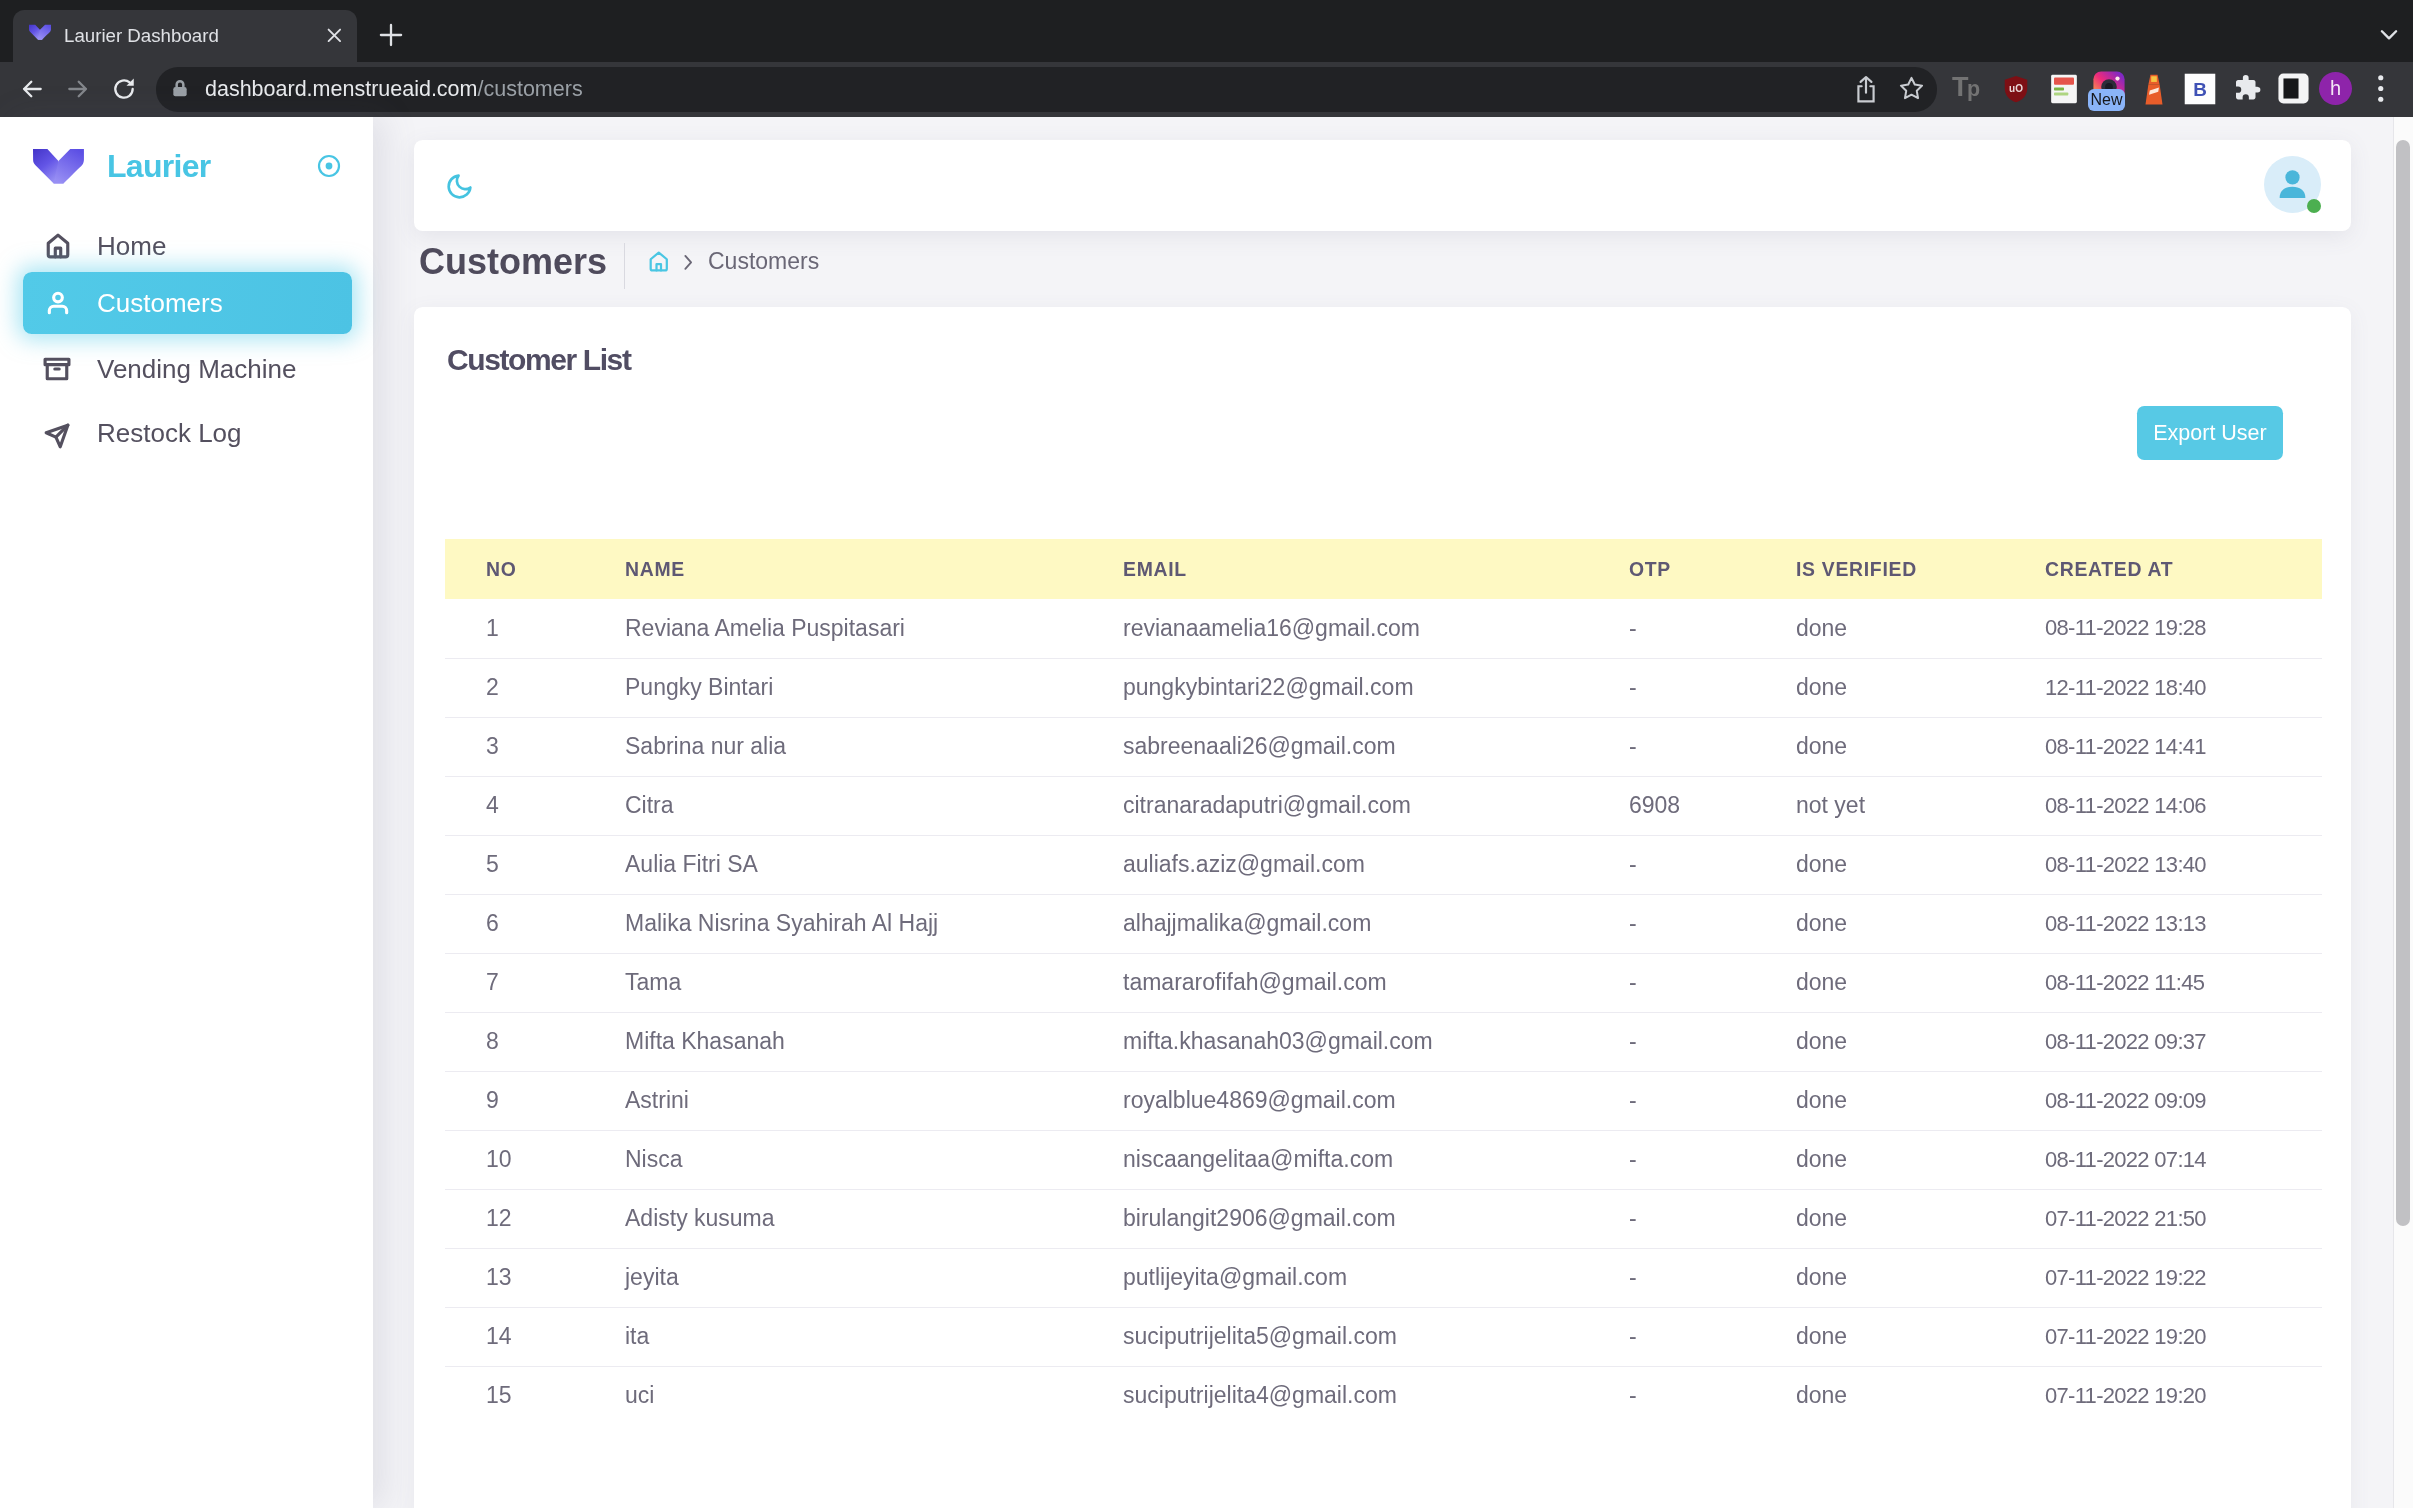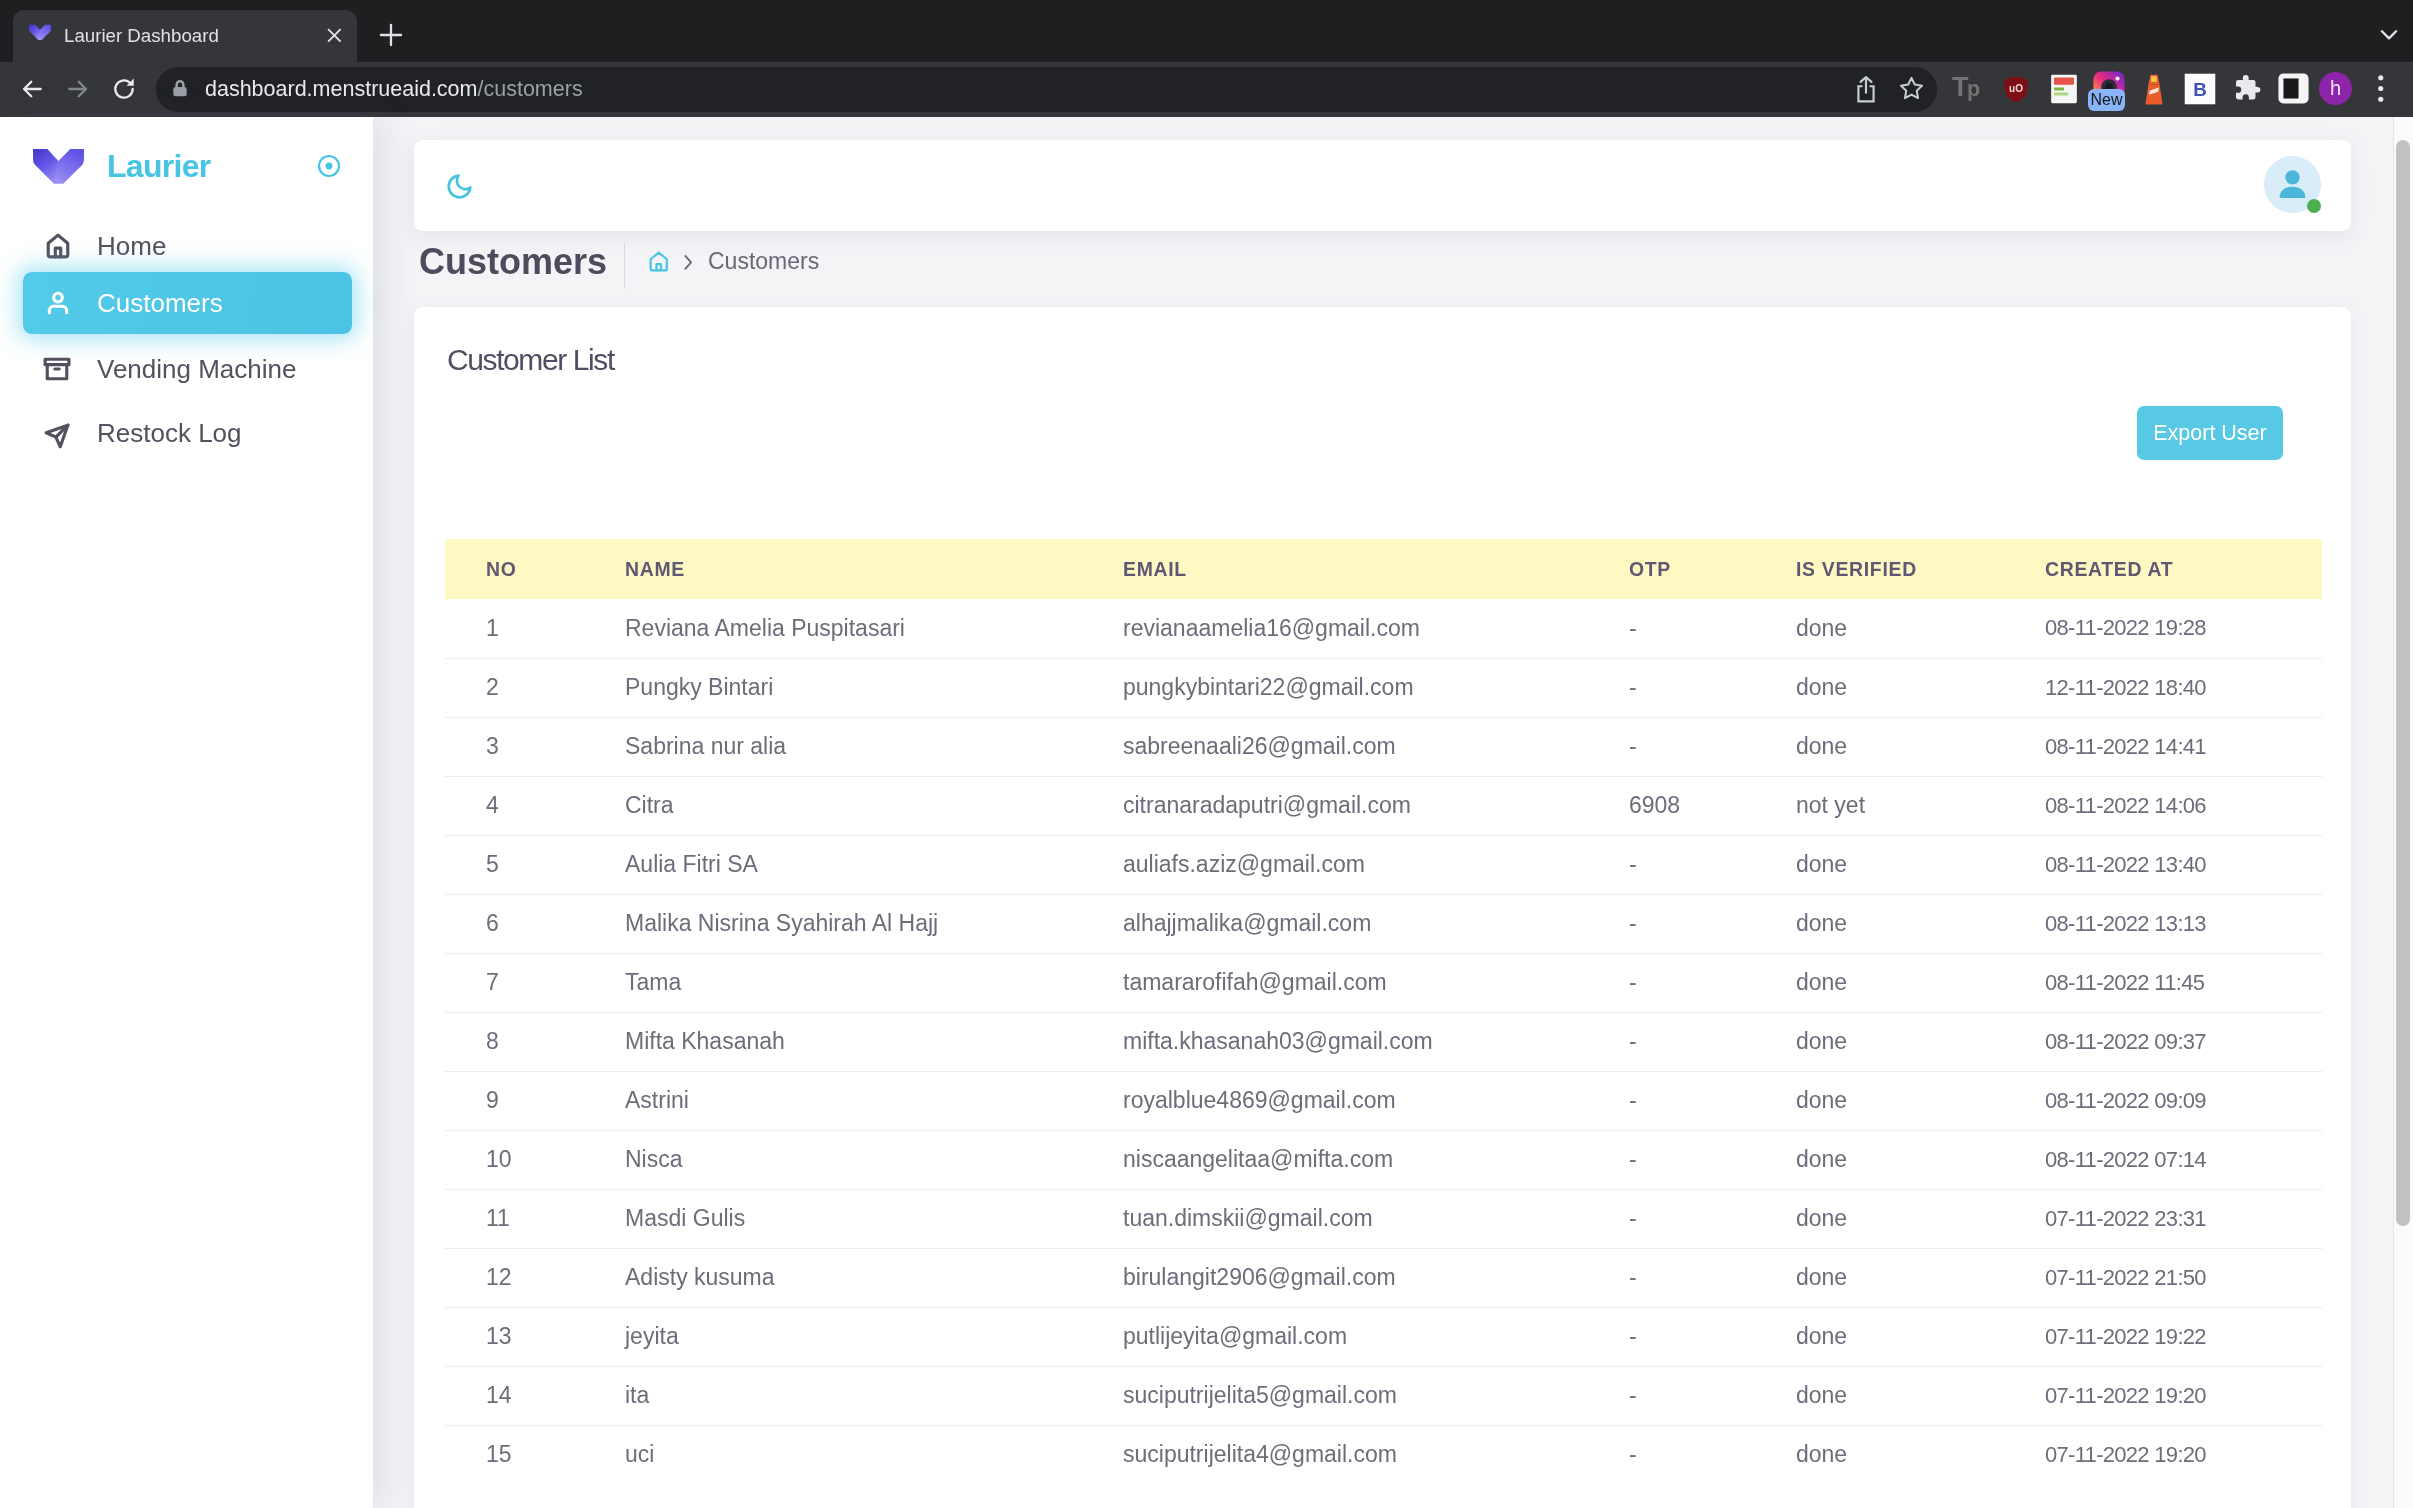--- a/index.html
+++ b/index.html
@@ -163,21 +163,21 @@
 <svg style="left:648px;top:250px" width="21.5" height="23" viewBox="0 0 24 24" fill="none" stroke="#4ac6e3" stroke-width="2.5" stroke-linecap="round" stroke-linejoin="round">
     <path d="M3 9.5l9-7.5 9 7.5V20a2 2 0 0 1-2 2H5a2 2 0 0 1-2-2z"></path>
     <path d="M9.5 22v-7h5v7"></path>
   </svg>
 <svg style="left:681px;top:253px" width="14.4" height="18.7" viewBox="0 0 20 26" fill="none" stroke="#6a6776" stroke-width="2.6" stroke-linecap="round" stroke-linejoin="round">
     <path d="M6 4l8 9-8 9"></path>
   </svg>
 <div class="abs" style="left:708px;top:247px;height:29px;line-height:29px;font-size:23px;color:#6a6776">Customers</div>
 
 <div class="abs" style="left:414px;top:307px;width:1937px;height:1221px;border-radius:8.6px;background:#fff;box-shadow:0 5.7px 21.5px rgba(100,100,130,.08)"></div>
-<div class="abs" style="left:447px;top:344px;height:32px;line-height:32px;font-size:30px;font-weight:400;letter-spacing:-1.4px;color:#514d63">Customer List</div>
+<div class="abs" style="left:447px;top:344px;height:32px;line-height:32px;font-size:30px;font-weight:700;letter-spacing:-1.4px;color:#514d63">Customer List</div>
 <div class="abs" style="left:2137px;top:406px;width:146px;height:54px;border-radius:7.2px;background:#57c9e5;color:#fff;font-size:21.5px;text-align:center;line-height:54px">Export User</div>
 <table style="position:absolute;left:445px;top:539px;width:1877px;border-collapse:collapse;table-layout:fixed;font-size:23px;color:#6e6b7b">
 <colgroup>
       <col style="width:180px">
       <col style="width:498px">
       <col style="width:506px">
       <col style="width:167px">
       <col style="width:249px">
       <col style="width:277px">
     </colgroup>
@@ -266,28 +266,20 @@
       </tr>
 <tr>
         <td>10</td>
         <td>Nisca</td>
         <td>niscaangelitaa@mifta.com</td>
         <td>-</td>
         <td>done</td>
         <td>08-11-2022 07:14</td>
       </tr>
 <tr>
-        <td>11</td>
-        <td>Masdi Gulis</td>
-        <td>tuan.dimskii@gmail.com</td>
-        <td>-</td>
-        <td>done</td>
-        <td>07-11-2022 23:31</td>
-      </tr>
-<tr>
         <td>12</td>
         <td>Adisty kusuma</td>
         <td>birulangit2906@gmail.com</td>
         <td>-</td>
         <td>done</td>
         <td>07-11-2022 21:50</td>
       </tr>
 <tr>
         <td>13</td>
         <td>jeyita</td>

